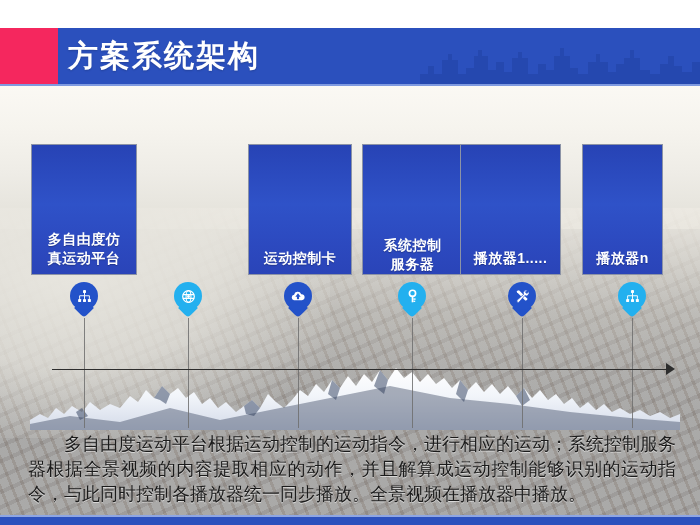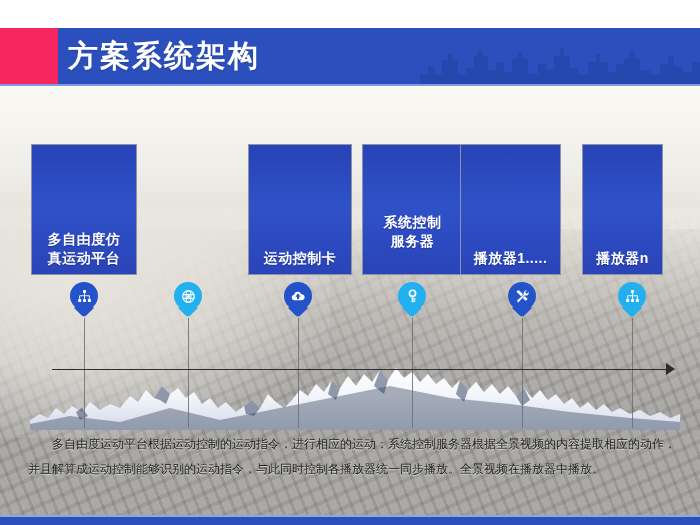--- a/index.html
+++ b/index.html
@@ -173,21 +173,21 @@
   }
   .mountains svg { display: block; }
 
   
   .caption {
     position: absolute;
     left: 28px; top: 404px;
     width: 648px;
     color: #1b1b1b;
     font-family: "Liberation Serif", "DejaVu Serif", serif;
-    font-size: 12px;
+    font-size: 18px;
     line-height: 25px;
     text-indent: 2em;
     text-align: justify;
     text-shadow: 0 1px 0 rgba(255,255,255,0.55);
   }
 
   
   .footer-bar {
     position: absolute; left: 0; top: 489px; width: 700px; height: 36px;
     background: #2b50bd;
@@ -246,21 +246,21 @@
     <div class="node-box" style="left:31px; width:106px;">
       <div class="node-label">多自由度仿
 真运动平台</div>
     </div>
 
 
     <div class="node-box" style="left:248px; width:104px;">
       <div class="node-label">运动控制卡</div>
     </div>
 
-    <div class="node-box raised" style="left:362px; width:101px;">
+    <div class="node-box raised" style="left:362px; width:101px;align-items:flex-end;">
       <div class="node-label">系统控制
 服务器</div>
     </div>
 
     <div class="node-box" style="left:460px; width:101px;">
       <div class="node-label">播放器1.....</div>
     </div>
 
     <div class="node-box" style="left:582px; width:81px;">
       <div class="node-label">播放器n</div>

